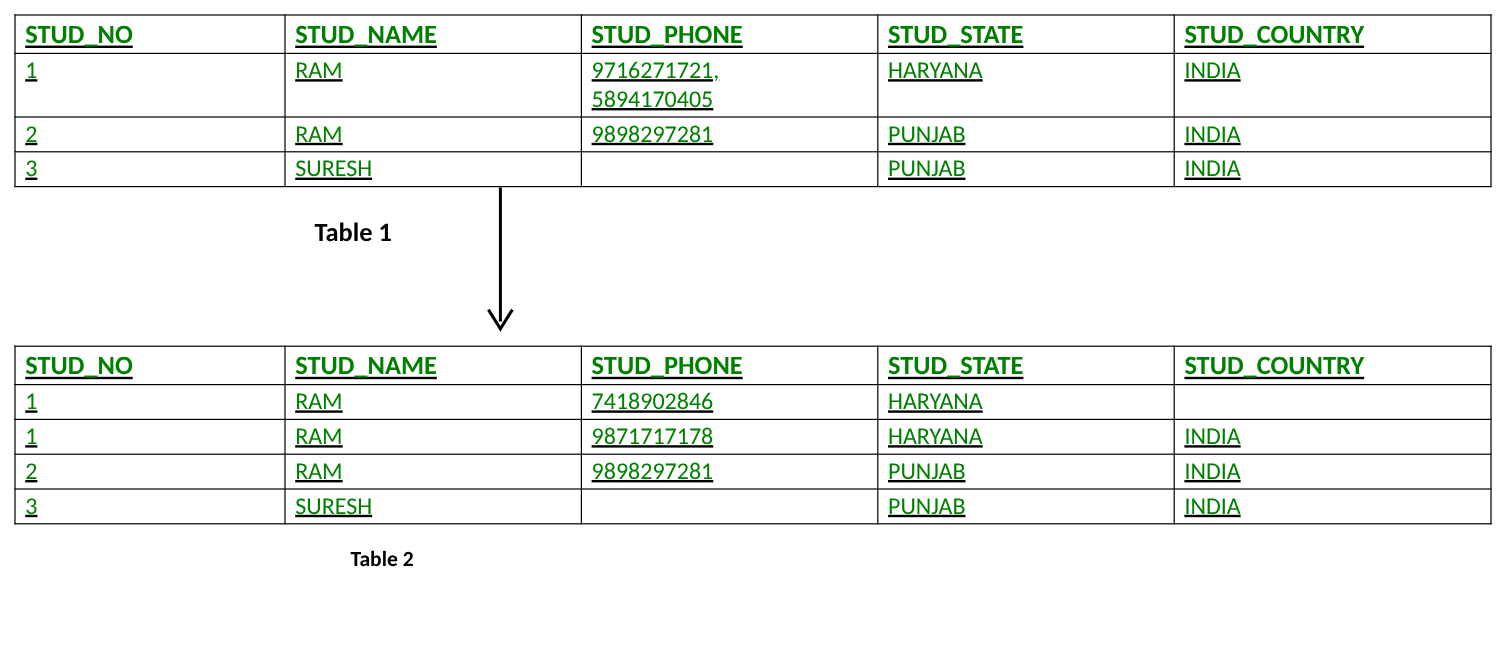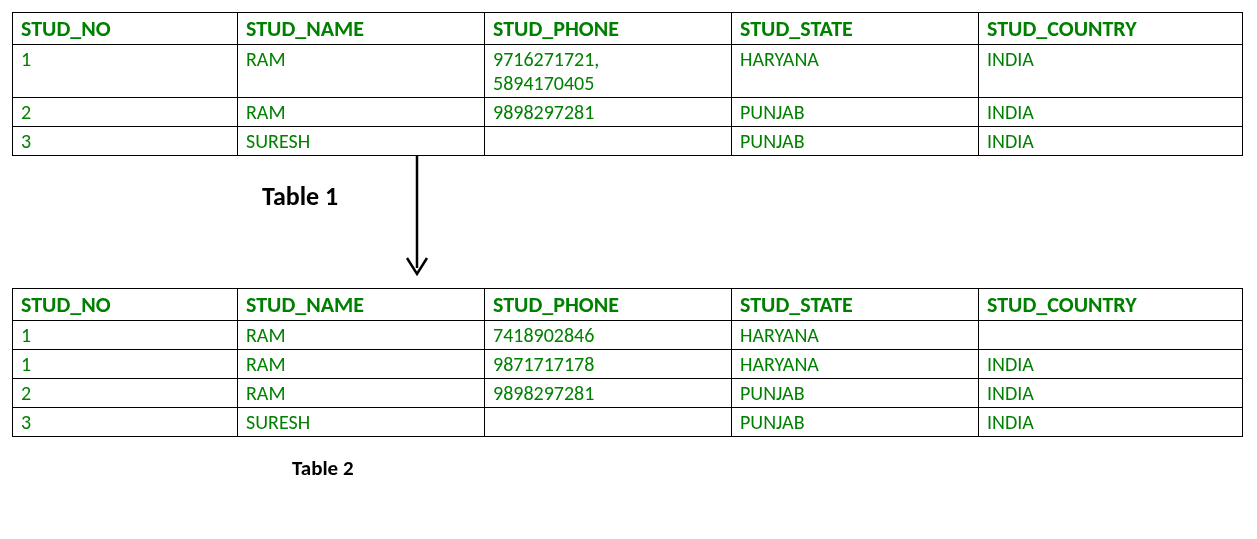--- a/index.html
+++ b/index.html
@@ -7,20 +7,21 @@
       background: #ffffff;
       margin: 0;
       padding: 12px;
       width: 1257px;
       box-sizing: border-box;
     }
     table {
       border-collapse: collapse;
       width: 1230px;
       table-layout: fixed;
+      text-decoration: underline;
     }
     th, td {
       border: 1px solid #000000;
       padding: 2px 8px;
       text-align: left;
       vertical-align: top;
       font-size: 20px;
     }
     th {
       color: #008000;
@@ -37,21 +38,21 @@
       margin-top: 6px;
       margin-bottom: 6px;
       height: 120px;
       position: relative;
     }
     .caption-1 {
       position: absolute;
       left: 250px;
       top: 18px;
       font-weight: bold;
-      font-size: 26px;
+      font-size: 22px;
       color: #000000;
     }
     .arrow-col {
       position: absolute;
       left: 390px;
       top: -6px;
       display: flex;
       align-items: flex-start;
     }
     .arrow-svg {
@@ -61,21 +62,21 @@
       position: absolute;
       left: 440px;
       top: 32px;
       font-size: 22px;
       color: #000000;
     }
     .caption-2 {
       margin-top: 18px;
       margin-left: 280px;
       font-weight: bold;
-      font-size: 21px;
+      font-size: 18px;
       color: #000000;
     }
   </style>
 </head>
 <body>
 
 <table>
   <colgroup>
     <col style="width:225px">
     <col style="width:247px">

